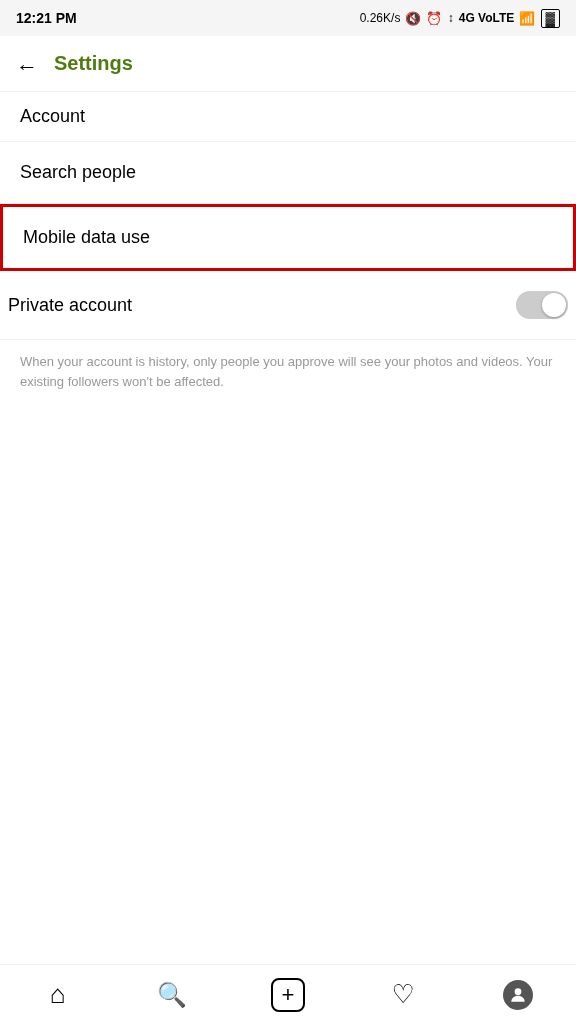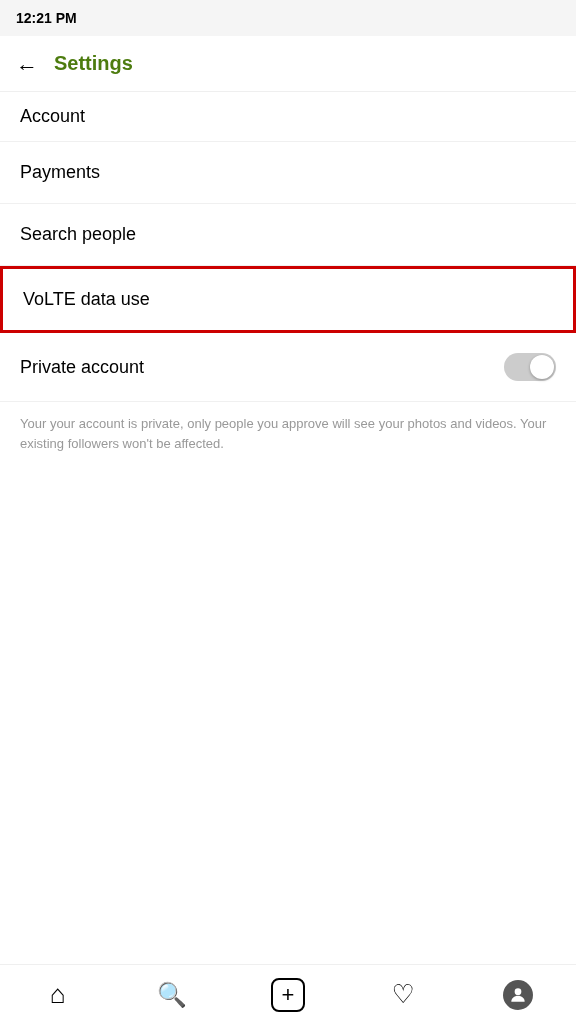--- a/index.html
+++ b/index.html
@@ -83,21 +83,21 @@
       border: 3px solid #cc0000;
       margin: 0 0;
       background: #fff;
     }
 
     
     .settings-item-row {
       display: flex;
       align-items: center;
       justify-content: space-between;
-      padding: 20px 20px;
+      padding: 20px 8px;
       border-bottom: 1px solid #f0f0f0;
     }
 
     .toggle-switch {
       width: 52px;
       height: 28px;
       background: #ccc;
       border-radius: 14px;
       position: relative;
       cursor: pointer;
@@ -161,59 +161,65 @@
       align-items: center;
       justify-content: center;
       overflow: hidden;
     }
   </style>
 </head>
 <body>
 
 <div class="status-bar">
   <span class="status-time">12:21 PM</span>
+  <div class="status-right">
+    <span style="font-size:12px;">0.26K/s</span>
+    <span style="font-size:13px;">🔇</span>
+    <span style="font-size:13px;">⏰</span>
+    <span style="font-size:12px;">↕</span>
+    <span style="font-size:12px; font-weight:600;">4G VoLTE</span>
+    <span style="font-size:13px;">📶</span>
+    <span style="font-size:13px; border: 1.5px solid #000; border-radius:2px; padding: 1px 4px;">▓</span>
+  </div>
 </div>
 
 <div class="header">
   <span class="back-arrow">←</span>
   <span class="header-title">Settings</span>
 </div>
 
 <div class="settings-list">
 
   <div class="settings-item" style="padding-top:14px; padding-bottom:14px;">
     <span class="settings-item-label">Account</span>
   </div>
 
 
 
-  <div class="settings-item">
-    <span class="settings-item-label">Payments</span>
-  </div>
 
 
 
   <div class="settings-item">
     <span class="settings-item-label">Search people</span>
   </div>
 
   <div class="settings-item highlighted">
-    <span class="settings-item-label">VoLTE data use</span>
+    <span class="settings-item-label">Mobile data use</span>
   </div>
 
 
   <div class="settings-item-row">
     <span class="settings-item-label">Private account</span>
     <div class="toggle-switch">
       <div class="toggle-knob"></div>
     </div>
   </div>
 
   <div class="settings-description">
-    <span>Your your account is private, only people you approve will see your photos and videos. Your existing followers won't be affected.</span>
+    <span>When your account is history, only people you approve will see your photos and videos. Your existing followers won't be affected.</span>
   </div>
 
 </div>
 
 <div class="bottom-nav">
   <div class="nav-item">
     <span class="nav-icon">⌂</span>
   </div>
   <div class="nav-item">
     <span class="nav-icon" style="font-size:24px;">🔍</span>

